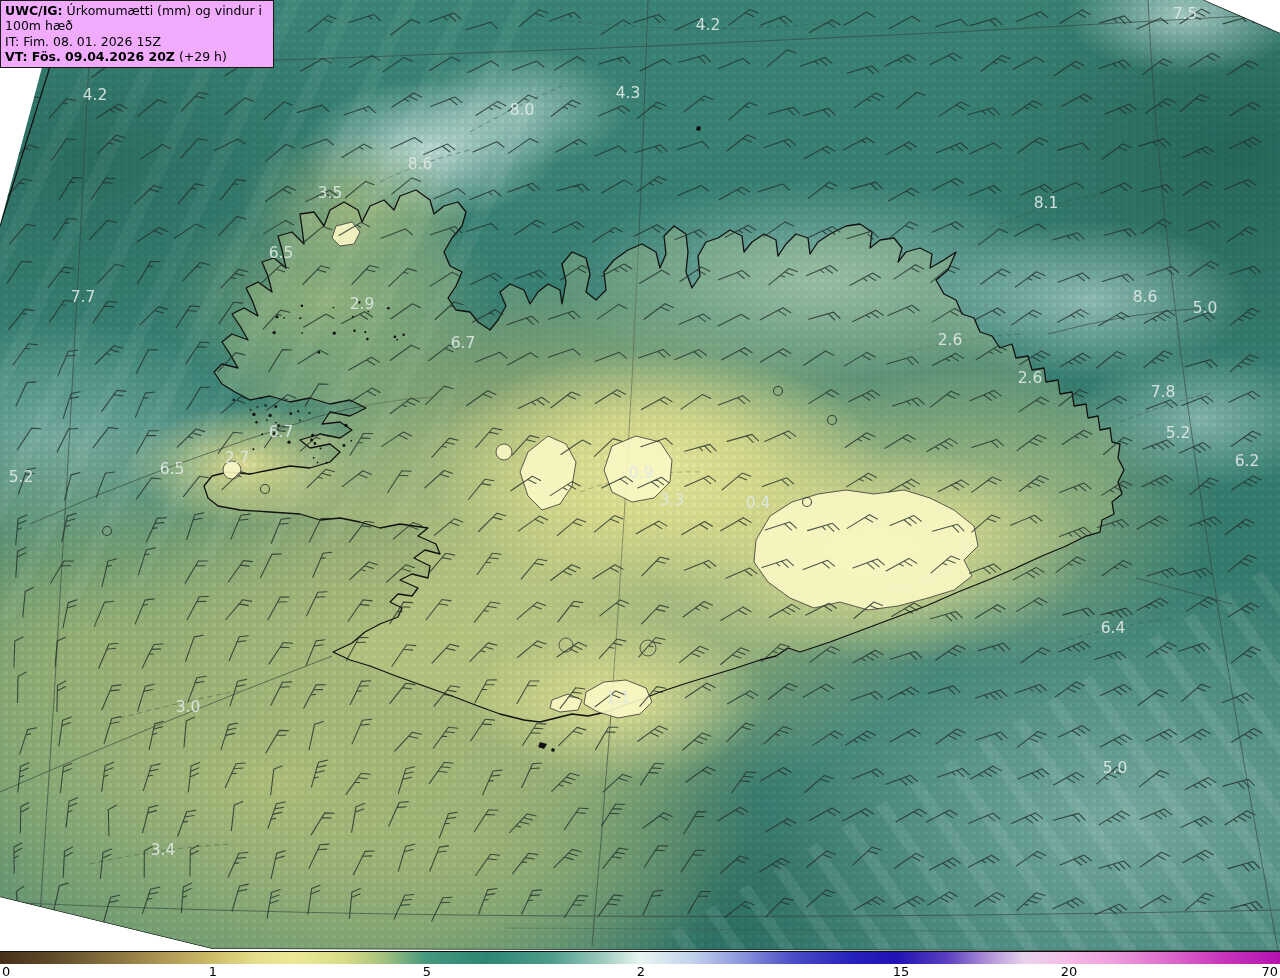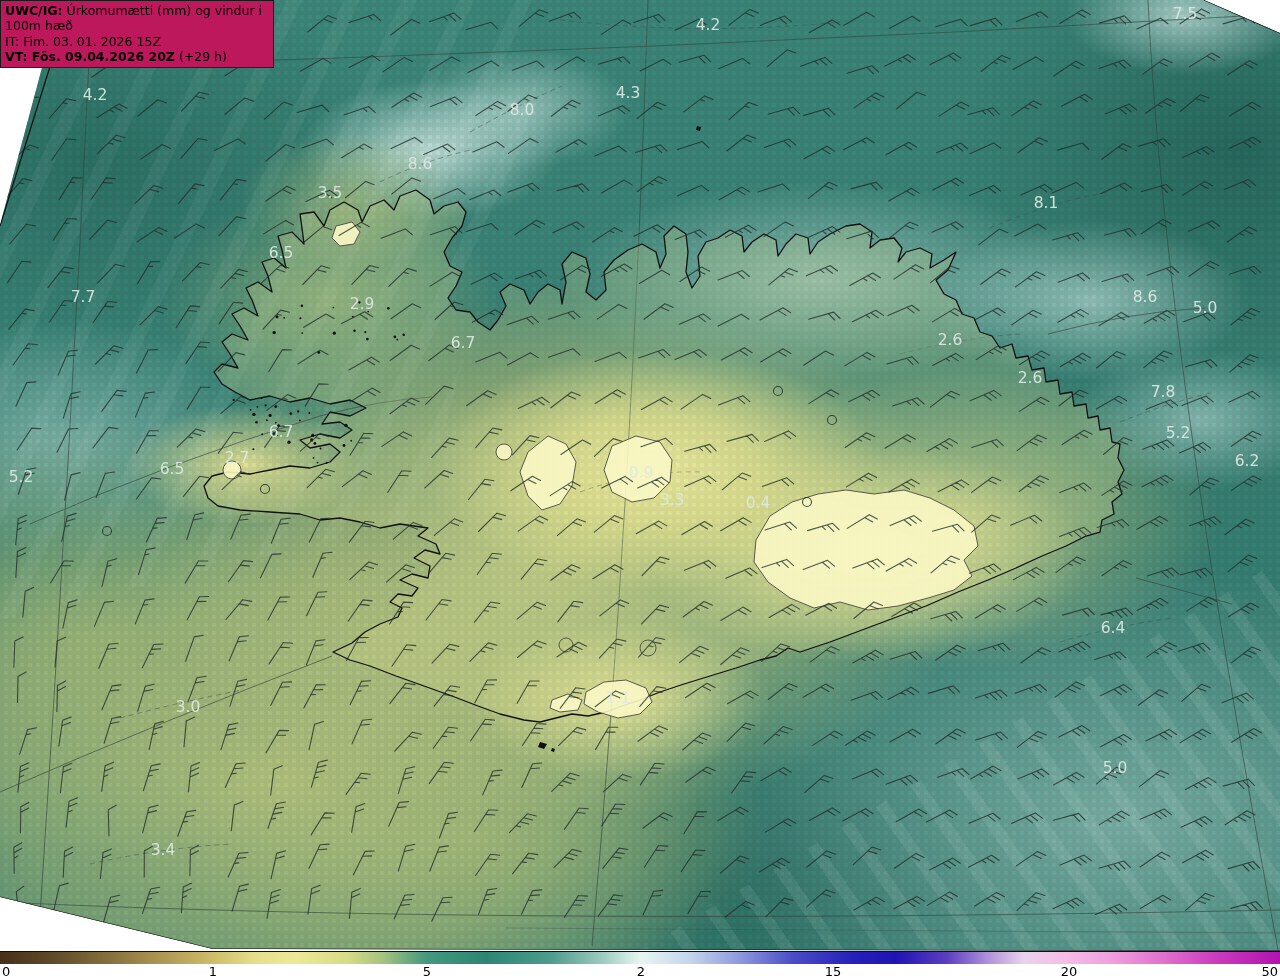--- a/index.html
+++ b/index.html
@@ -44,21 +44,21 @@
     background:repeating-linear-gradient(115deg, rgba(235,250,246,.10) 0 14px, rgba(0,0,0,0) 14px 52px);
     clip-path:polygon(0 0,560px 0,420px 520px,0 620px);}
   #streaksSE{position:absolute;inset:0;opacity:.65;
     background:repeating-linear-gradient(55deg, rgba(228,248,243,.14) 0 12px, rgba(0,0,0,0) 12px 40px);
     clip-path:polygon(640px 951px,1280px 560px,1280px 951px);}
   #pixelate{position:absolute;inset:0;opacity:.05;
     background:repeating-linear-gradient(0deg, #000 0 4px, transparent 4px 8px),
                repeating-linear-gradient(90deg, #000 0 4px, transparent 4px 8px);}
   #vec{position:absolute;left:0;top:0;}
   
-  #titlebox{position:absolute;left:0;top:0;width:262px;background:#be185d;
+  #titlebox{position:absolute;left:0;top:0;width:262px;background:#f0abfc;
     border:1px solid #1a1a1a;padding:2px 6px 3px 4px;font-size:12.5px;line-height:1.22;color:#000;z-index:30;}
   #titlebox .b{font-weight:bold;}
   
   #cbar{position:absolute;left:0;top:951px;width:1280px;height:15px;border-top:1px solid #101010;
     background:linear-gradient(90deg,
       #463019 0%, #5d4a28 4%, #8a7440 9%, #b29a55 13%, #cdbd69 16.6%, #e5df8b 20%,
       #ece996 23%, #d8dc86 27%, #a3c27e 30%, #44987e 33.3%, #2d8673 38%, #4d9c8c 43%,
       #9ccabe 47%, #e8f6f2 50%, #c3d3ec 54%, #8b95dd 58%, #4a4cc6 62%, #2620bb 66.6%,
       #2013b4 70%, #5b3fc0 74%, #ab8ed8 77%, #e9d2ec 80%, #f6bce7 83.3%, #f09ddd 87%,
       #e06fcd 91%, #cb3bbd 95%, #b412b1 100%);}
@@ -898,27 +898,27 @@
       <g stroke="#101010" stroke-width="1.2" fill="none">
         <path d="M58,41 L0,226"></path>
         <path d="M1204,0 L1280,33"></path>
         <path d="M0,897 L213,949 L1280,951"></path>
       </g>
     </svg>
   </div>
 
   <div id="titlebox">
     <div><span class="b">UWC/IG:</span><span> Úrkomumætti (mm) og vindur i 100m hæð</span></div>
-    <div><span>IT: Fim. 03. 01. 2026 15Z</span></div>
+    <div><span>IT: Fim. 08. 01. 2026 15Z</span></div>
     <div><span class="b">VT: Fös. 09.04.2026 20Z</span><span> (+29 h)</span></div>
   </div>
 
   <div id="cbar"></div>
   <div id="cticks">
       <div class="ctick left" style="left: 2px;">0</div>
       <div class="ctick" style="left: 213px;">1</div>
       <div class="ctick" style="left: 427px;">5</div>
       <div class="ctick" style="left: 641px;">2</div>
-      <div class="ctick" style="left: 833px;">15</div>
+      <div class="ctick" style="left: 901px;">15</div>
       <div class="ctick" style="left: 1069px;">20</div>
-      <div class="ctick right" style="left: 1278px;">50</div>
+      <div class="ctick right" style="left: 1278px;">70</div>
     </div>
 </div>
 
 </body></html>

